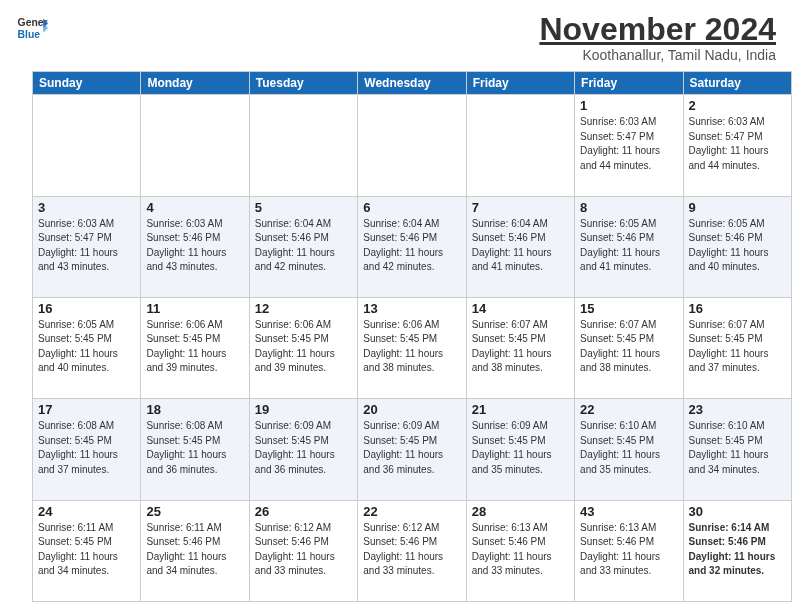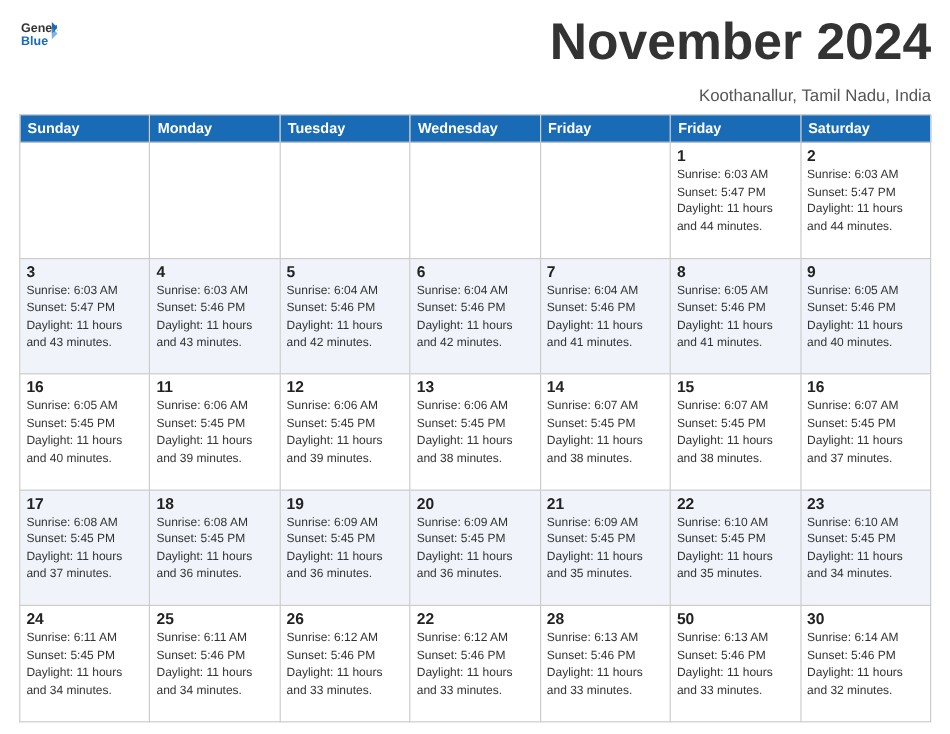--- a/index.html
+++ b/index.html
@@ -29,35 +29,36 @@
       gap: 4px;
     }
     .logo-icon {
       width: 32px;
       height: 32px;
     }
     .title-block {
       text-align: right;
     }
     .month-title {
-      font-size: 43px;
+      font-size: 32px;
       font-weight: bold;
       color: #333;
       line-height: 1.1;
+      text-decoration: underline;
     }
     .location {
       font-size: 14px;
       color: #555;
-      margin-top: 12px;
     }
     .calendar {
       flex: 1;
       border-collapse: collapse;
       width: 100%;
       table-layout: fixed;
+      margin-left: 16px;
     }
     .calendar th {
       background: #1a6bb5;
       color: #fff;
       text-align: left;
       padding: 4px 6px;
       font-size: 12px;
       font-weight: bold;
       border: 1px solid #ccc;
     }
@@ -325,29 +326,29 @@
 and 33 minutes.</div>
           </td>
           <td>
             <span class="day-num">28</span>
             <div class="day-info" style="white-space: pre-line;">Sunrise: 6:13 AM
 Sunset: 5:46 PM
 Daylight: 11 hours
 and 33 minutes.</div>
           </td>
           <td>
-            <span class="day-num">50</span>
+            <span class="day-num">43</span>
             <div class="day-info" style="white-space: pre-line;">Sunrise: 6:13 AM
 Sunset: 5:46 PM
 Daylight: 11 hours
 and 33 minutes.</div>
           </td>
           <td>
             <span class="day-num">30</span>
-            <div class="day-info" style="white-space: pre-line;">Sunrise: 6:14 AM
+            <div class="day-info" style="white-space: pre-line; font-weight: bold;">Sunrise: 6:14 AM
 Sunset: 5:46 PM
 Daylight: 11 hours
 and 32 minutes.</div>
           </td>
         </tr>
       </tbody>
   </table>
 </div>
 
 </body></html>

